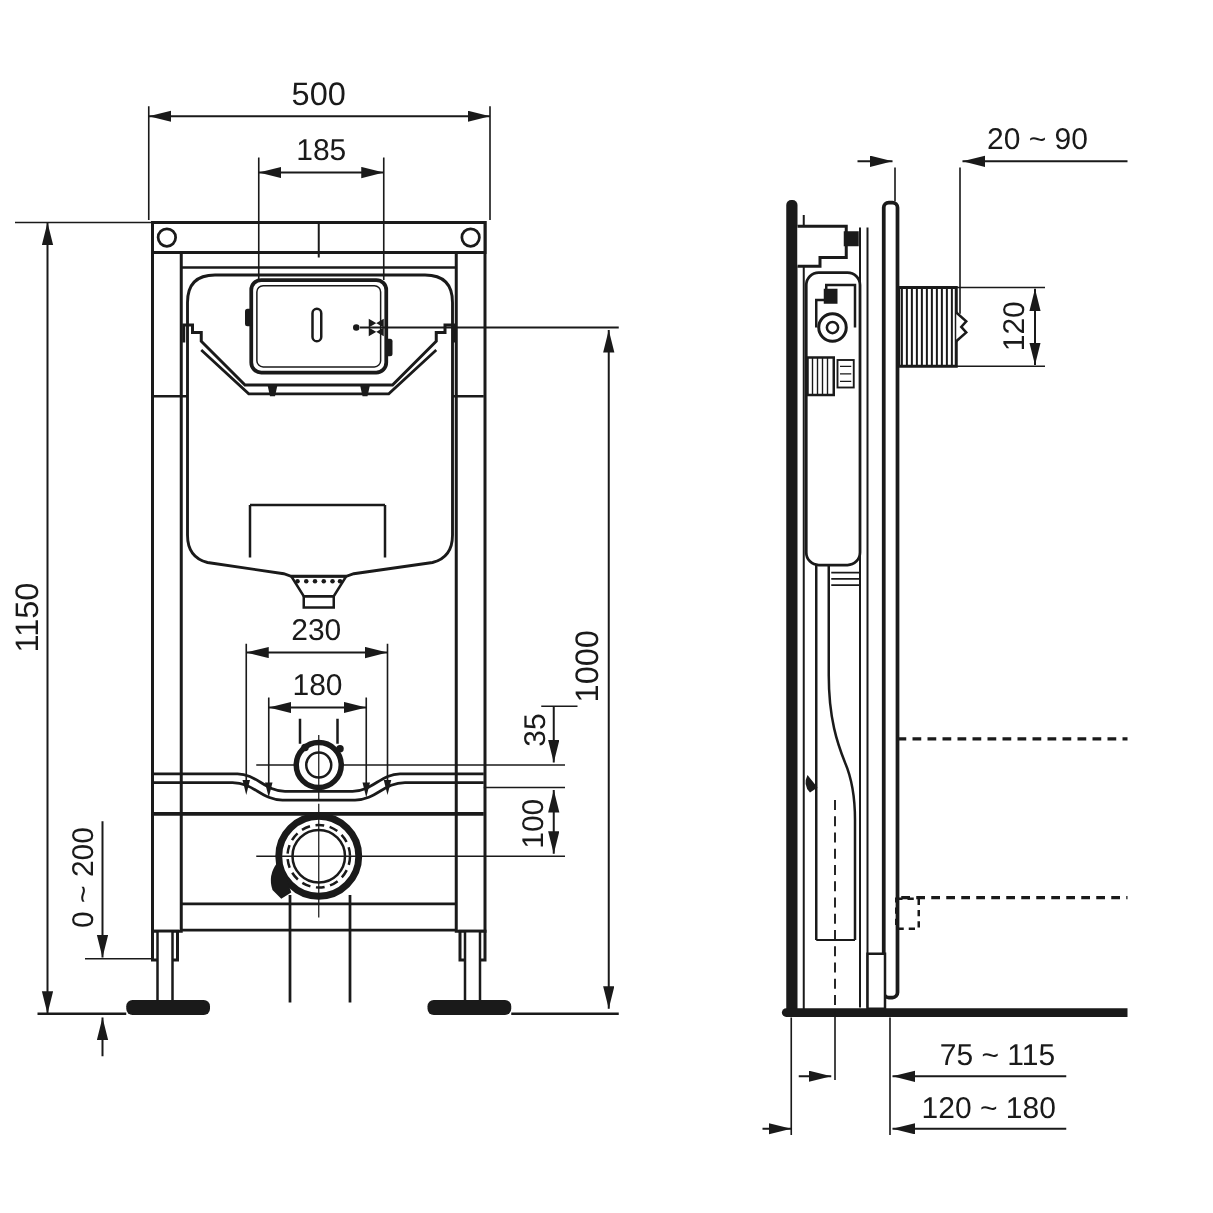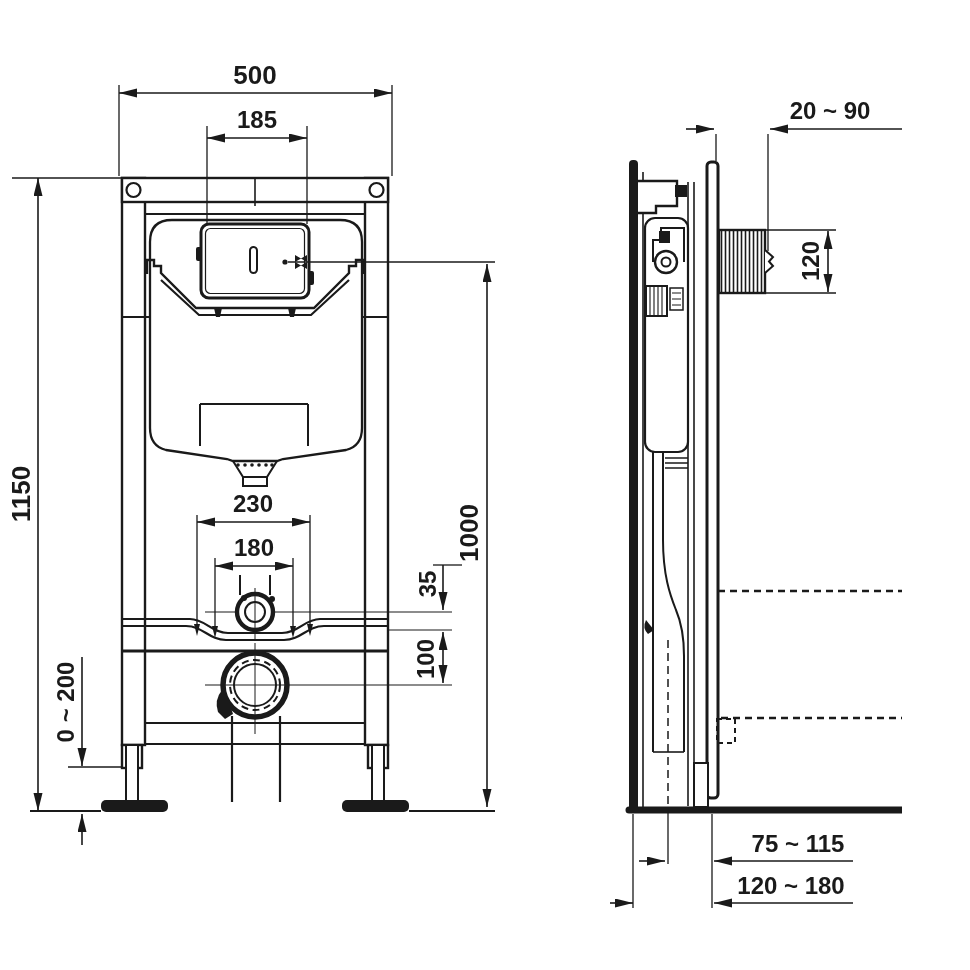--- a/index.html
+++ b/index.html
@@ -6,21 +6,20 @@
     margin: 0;
     padding: 0;
     background: #ffffff;
   }
   .stage {
     position: relative;
     width: 902px;
     height: 970px;
     background: #ffffff;
     overflow: hidden;
-    font-weight: bold;
   }
   svg {
     display: block;
   }
   .dim-text {
     font-family: "Liberation Sans", "DejaVu Sans", sans-serif;
     font-size: 24px;
     fill: #1a1a1a;
   }
   .dim-text-lg {

